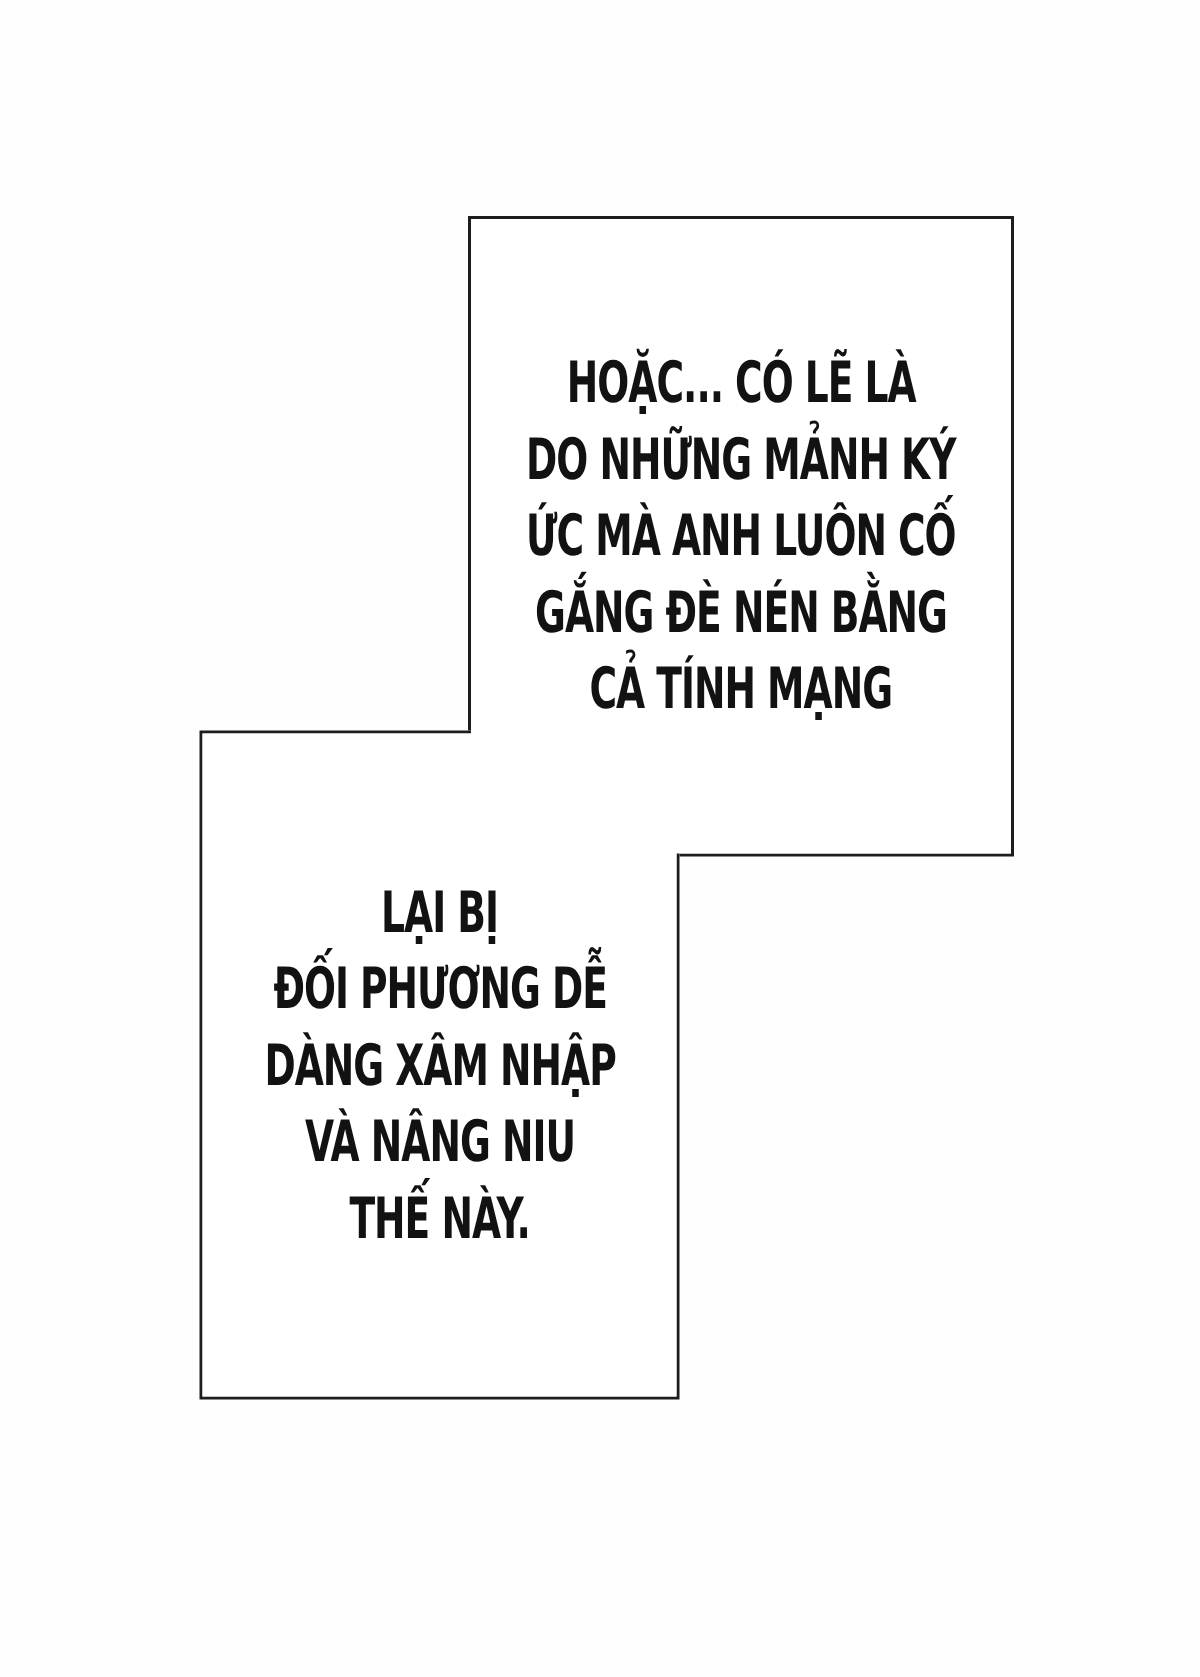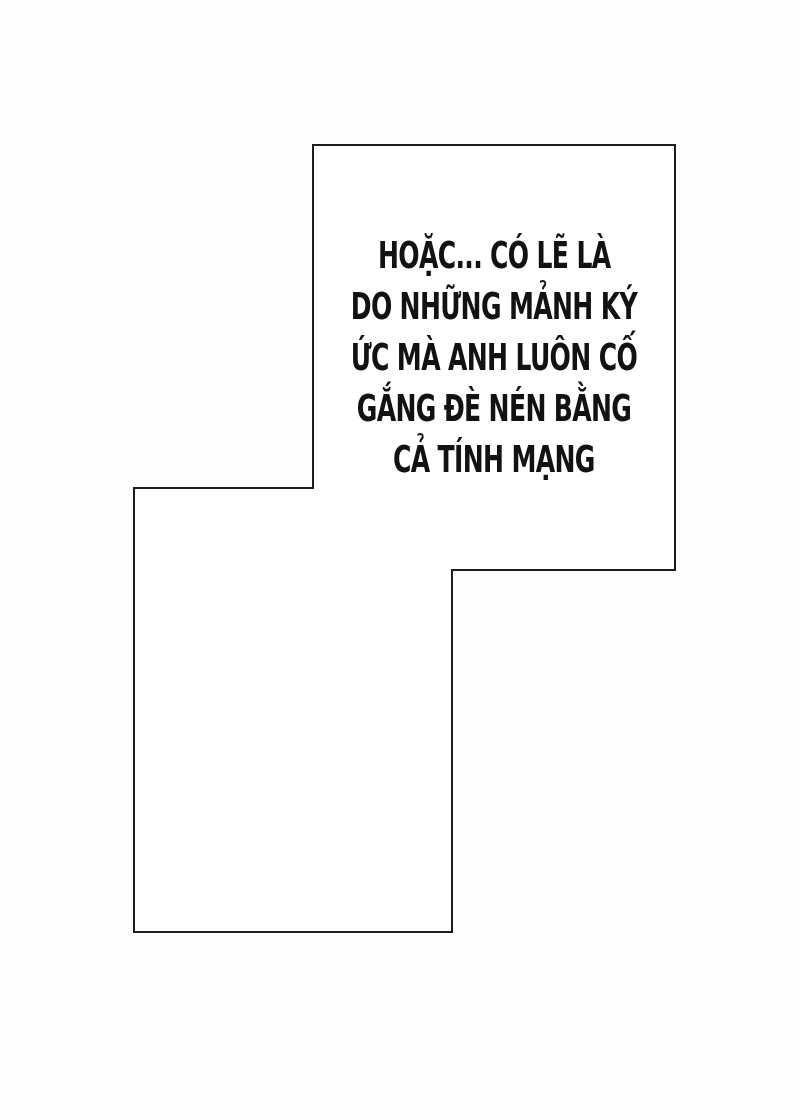--- a/index.html
+++ b/index.html
@@ -80,14 +80,21 @@
   <div class="bubble-fill bottom"></div>
 
   <div class="bubble-text top">
     <div class="caption-line">HOẶC... CÓ LẼ LÀ</div>
     <div class="caption-line">DO NHỮNG MẢNH KÝ</div>
     <div class="caption-line">ỨC MÀ ANH LUÔN CỐ</div>
     <div class="caption-line">GẮNG ĐÈ NÉN BẰNG</div>
     <div class="caption-line">CẢ TÍNH MẠNG</div>
   </div>
 
+  <div class="bubble-text bottom">
+    <div class="caption-line">LẠI BỊ</div>
+    <div class="caption-line">ĐỐI PHƯƠNG DỄ</div>
+    <div class="caption-line">DÀNG XÂM NHẬP</div>
+    <div class="caption-line">VÀ NÂNG NIU</div>
+    <div class="caption-line">THẾ NÀY.</div>
+  </div>
 
 </div>
 
 </body></html>

